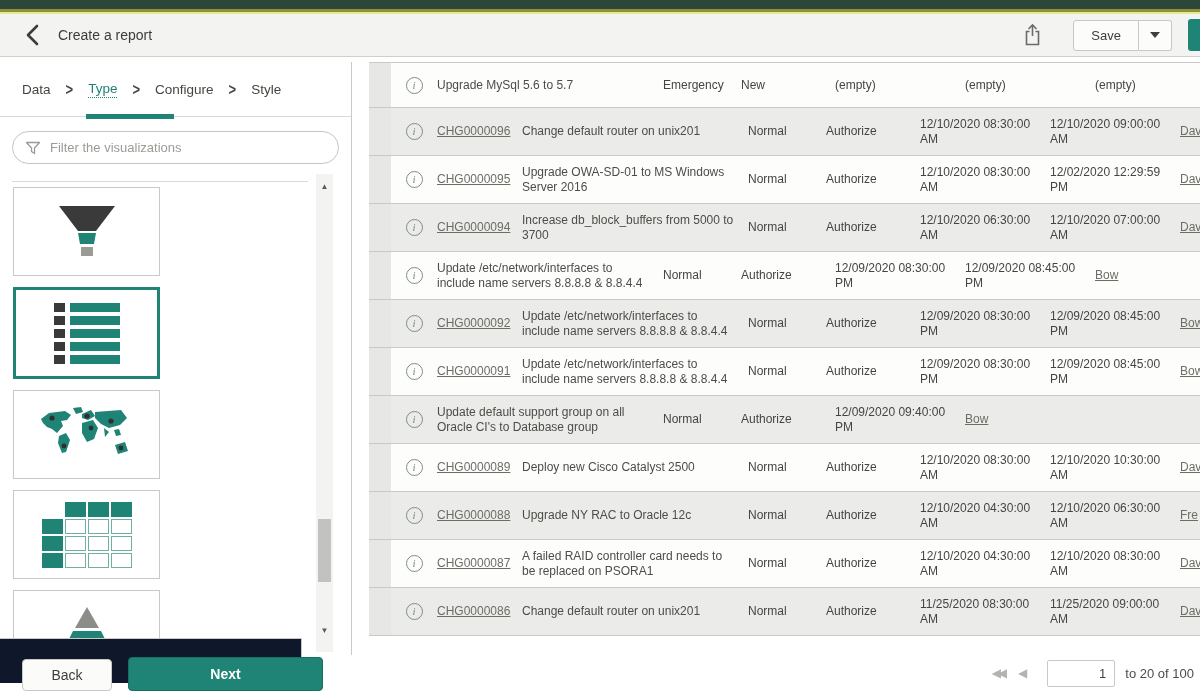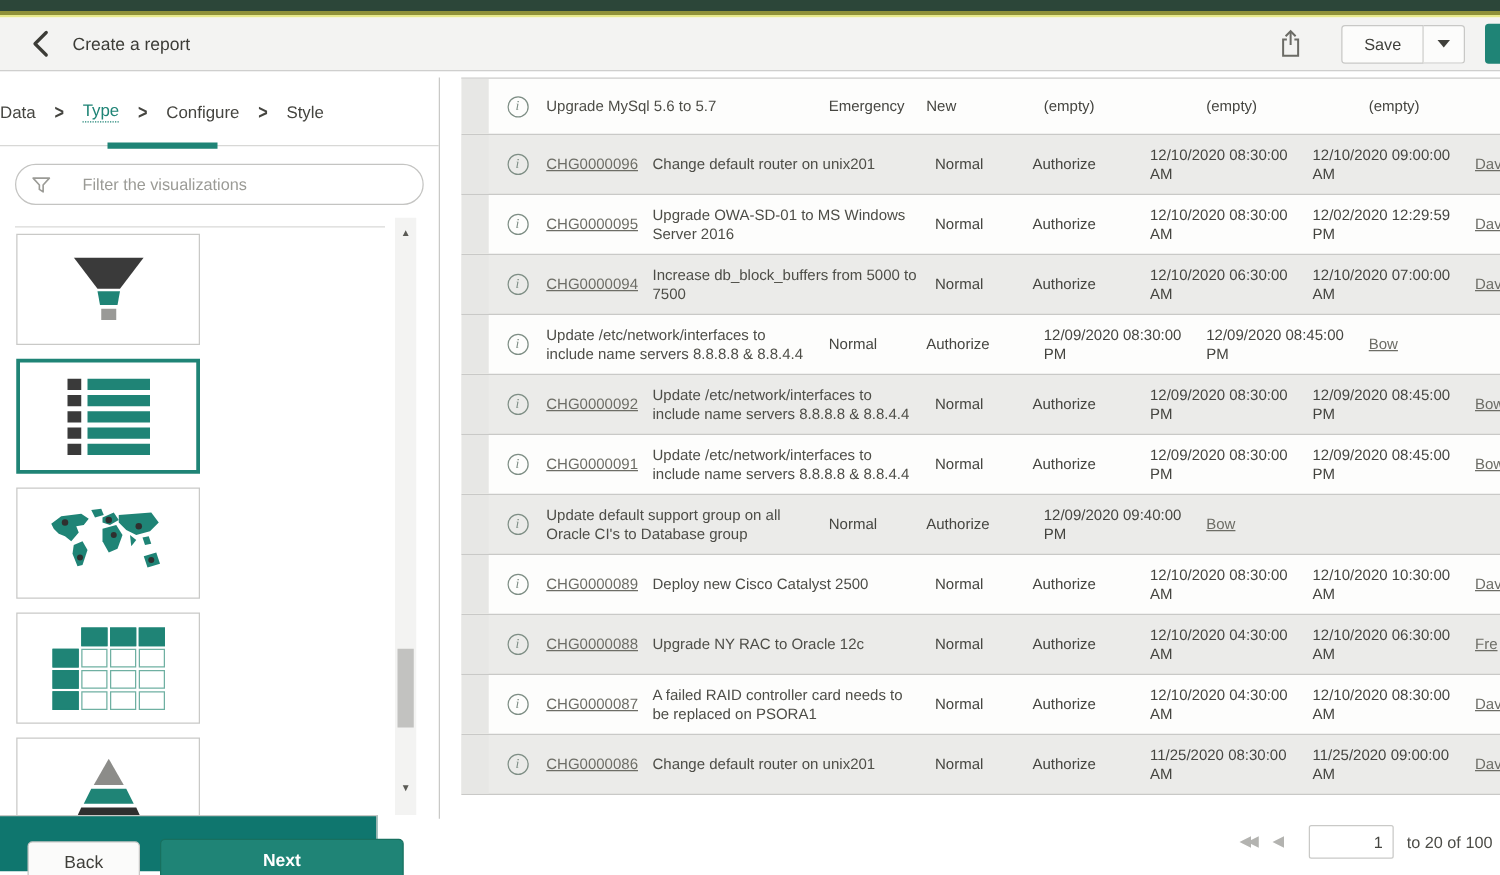--- a/index.html
+++ b/index.html
@@ -35,34 +35,34 @@
   }
   .caret-down { width:0; height:0; border-left:5px solid transparent; border-right:5px solid transparent; border-top:6px solid #3f3f3a; }
   .edge-btn { width:12px; height:32px; background:#1f8476; border-radius:3px 0 0 3px; }
   
   .left-panel {
     position:absolute; top:62px; left:0; width:352px; height:593px;
     background:#fff; border-right:1px solid #c9c9c7;
   }
   .breadcrumb {
     position:relative; height:55px; border-bottom:1px solid #d8d8d6;
-    display:flex; align-items:center; font-size:13.5px; color:#454540;
+    display:flex; align-items:center; padding-left:22px; font-size:13.5px; color:#454540;
   }
   .crumb { cursor:pointer; }
   .crumb.active { color:#1f8476; border-bottom:1px dotted #1f8476; padding-bottom:1px; }
   .crumb-chev { margin:0 15px; color:#454540; font-size:13px; transform:scaleY(1.25); display:inline-block; font-weight:bold; }
   .active-underline { position:absolute; left:86px; bottom:-3px; width:88px; height:5px; background:#1f8476; }
   .filter-wrap { padding:14px 12px 10px 12px; }
   .filter-input-box {
     height:33px; border:1px solid #c4c4c2; border-radius:17px; display:flex; align-items:center;
     padding:0 12px; background:#fff;
   }
   .filter-input-box input {
     border:none; outline:none; flex:1; font-size:13px; color:#454540;
-    font-family:"Liberation Sans", sans-serif; background:transparent; margin-left:25px;
+    font-family:"Liberation Sans", sans-serif; background:transparent; margin-left:9px;
   }
   .filter-input-box input::placeholder { color:#9b9b96; }
   .viz-area { position:relative; height:478px; overflow:hidden; }
   .viz-divider { position:absolute; top:7px; left:12px; width:296px; border-top:1px solid #d9d9d7; }
   .viz-list { position:absolute; top:13px; left:13px; width:147px; }
   .viz-box {
     width:147px; height:89px; border:1px solid #c9c9c7; background:#fff; margin-bottom:11px;
     display:flex; align-items:center; justify-content:center; cursor:pointer;
   }
   .viz-box.selected { border:3px solid #1f8476; height:92px; }
@@ -77,22 +77,22 @@
   .grid-icon .gc.teal { background:#1f8476; border-color:#1f8476; }
   .grid-icon .gc.none { background:transparent; border:none; }
   
   .scrollbar { position:absolute; top:0; right:18px; width:17px; height:478px; background:#f3f3f2; }
   .scroll-arrow { position:absolute; left:0; width:17px; height:16px; display:flex; align-items:center; justify-content:center; font-size:8px; color:#5a5a55; cursor:pointer; }
   .scroll-arrow.up { top:4px; }
   .scroll-arrow.down { bottom:14px; }
   .scroll-thumb { position:absolute; left:2px; top:345px; width:13px; height:63px; background:#c2c2c0; cursor:grab; }
   
   .left-footer {
-    position:absolute; top:652px; left:0; width:302px; height:45px;
-    background:#0f766e; border-top:1px solid #c9c9c7; border-right:1px solid #c9c9c7;
+    position:absolute; top:638px; left:0; width:302px; height:45px;
+    background:#0f172a; border-top:1px solid #c9c9c7; border-right:1px solid #c9c9c7;
   }
   .back-button {
     position:absolute; left:22px; top:20px; width:90px; height:32px;
     background:#fbfbfa; border:1px solid #c8c8c6; border-radius:4px;
     font-size:14px; color:#3f3f3a; font-family:"Liberation Sans", sans-serif; cursor:pointer;
   }
   .next-button {
     position:absolute; left:128px; top:18px; width:195px; height:34px;
     background:#1f8476; border:1px solid #17705f; border-radius:4px;
     font-size:14px; font-weight:bold; color:#ffffff; font-family:"Liberation Sans", sans-serif; cursor:pointer;
@@ -347,21 +347,21 @@
   </div>
 
   <div class="t-row alt">
     <div class="cell gutter"></div>
     <div class="cell c-icon">
       <span class="info-circle">i</span>
     </div>
     <div class="cell c-num">
       <span class="link">CHG0000094</span>
     </div>
-    <div class="cell c-desc">Increase db_block_buffers from 5000 to 7500</div>
+    <div class="cell c-desc">Increase db_block_buffers from 5000 to 3700</div>
     <div class="cell c-pri">Normal</div>
     <div class="cell c-state">Authorize</div>
     <div class="cell c-start">12/10/2020 06:30:00 AM</div>
     <div class="cell c-end">12/10/2020 07:00:00 AM</div>
     <div class="cell c-asg">
       <span class="link">Dav</span>
     </div>
   </div>
 
   <div class="t-row">

